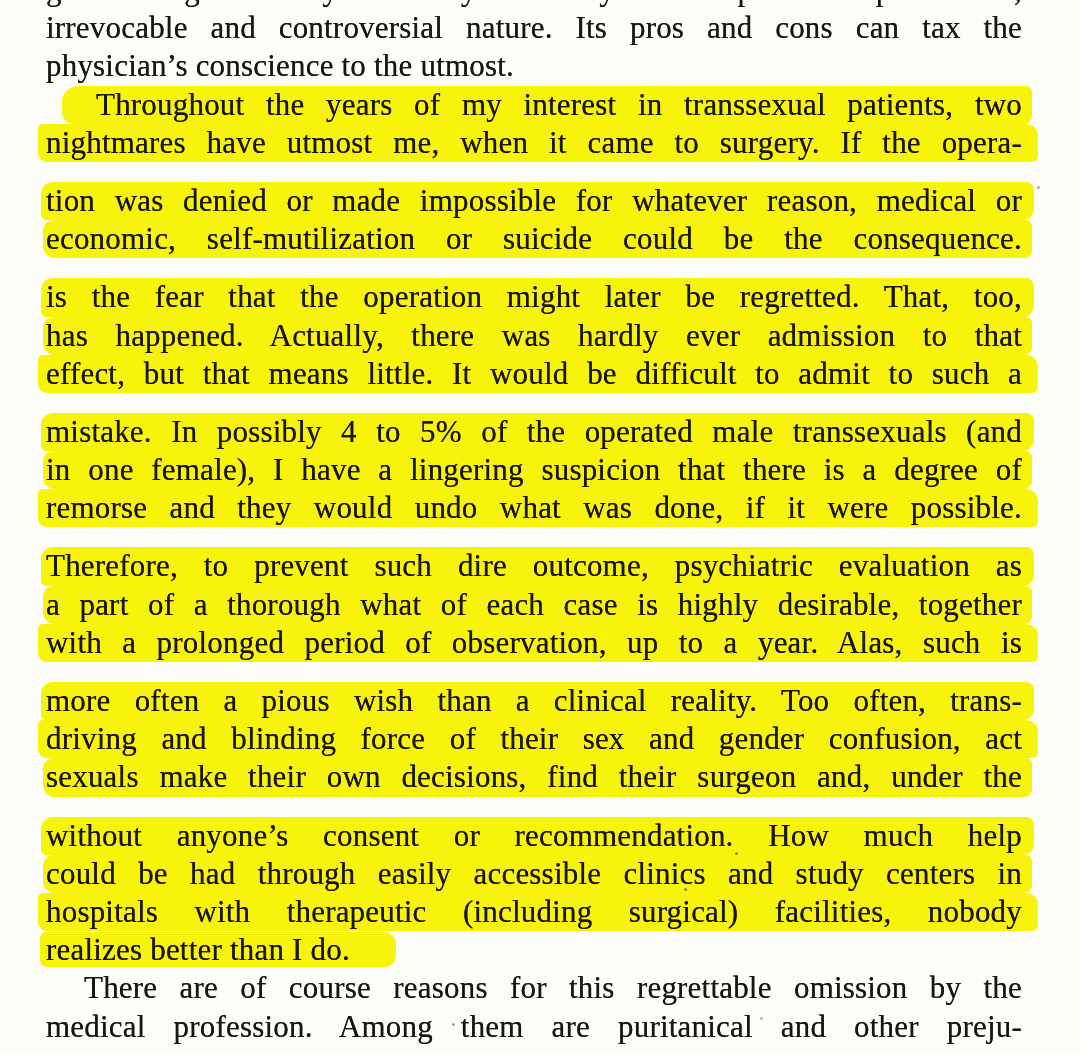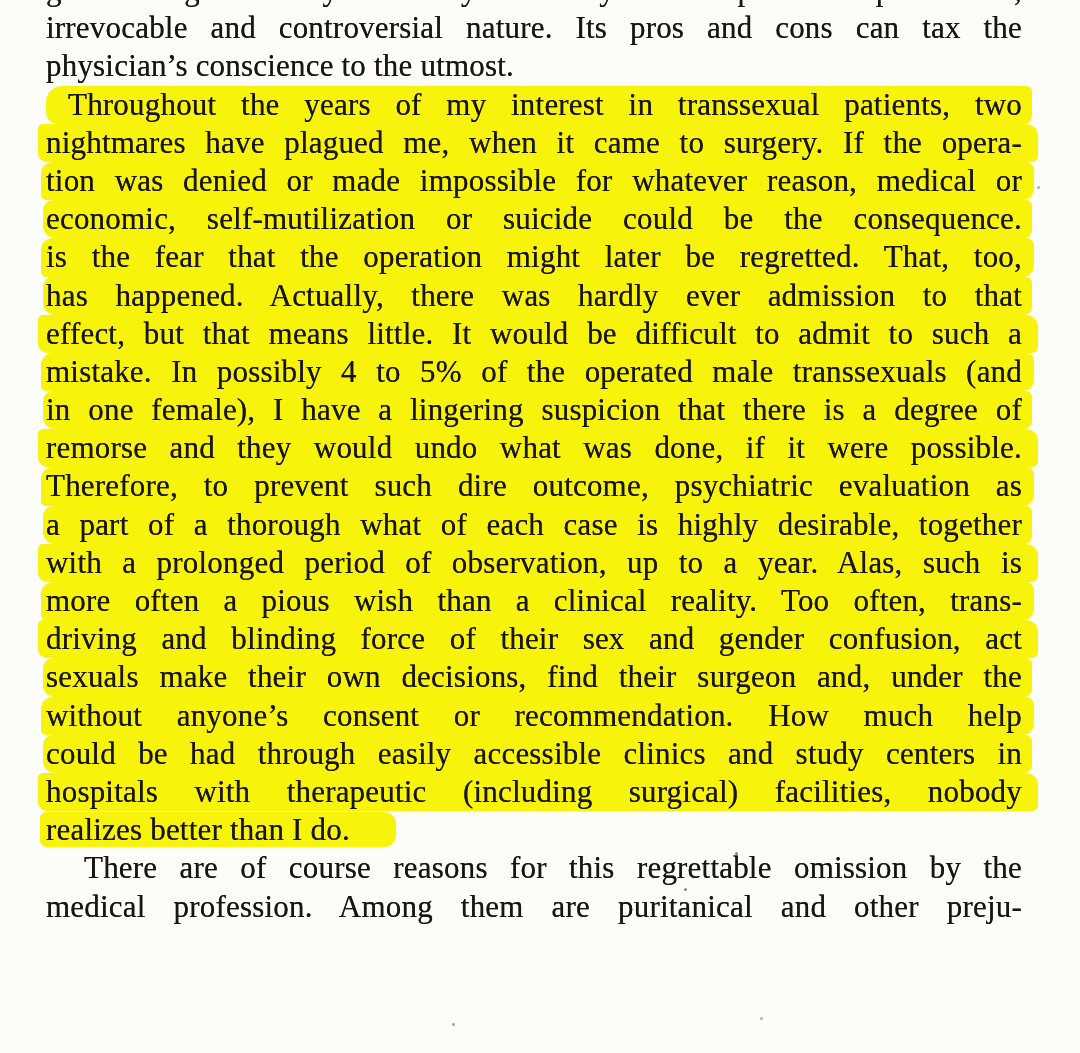--- a/index.html
+++ b/index.html
@@ -42,24 +42,24 @@
   
   .hl {
     background: var(--yellow, #f7f30a);
     margin-left: -5px;  padding-left: 5px;
     margin-right: -13px; padding-right: 13px;
     border-radius: 7px;
   }
   
   .hl.w0 { margin-left: -3px; padding-left: 3px; margin-right: -10px; padding-right: 10px; border-radius: 10px 6px 8px 12px; }
   .hl.w1 { margin-left: -8px; padding-left: 8px; margin-right: -16px; padding-right: 16px; border-radius: 5px 12px 6px 9px; }
-  .hl.w2 { margin-left: -5px; padding-left: 5px; margin-right: -12px; padding-right: 12px; border-radius: 12px 8px 11px 5px; }
+  .hl.w2 { margin-left: -5px; padding-left: 5px; margin-right: -12px; padding-right: 12px; border-radius: 12px 8px 11px 5px; margin-top: 20px; }
   
   .hl.indent {
-    margin-left: 0; padding-left: 0;
+    margin-left: 16px; padding-left: 12px;
     text-indent: 22px;
     border-top-left-radius: 16px;
   }
   
   .hl-end-span {
     background: var(--yellow, #f7f30a);
     padding: 0 46px 0 6px;
     margin-left: -6px;
     border-radius: 6px 12px 12px 7px;
     margin-top: 44px;
@@ -74,21 +74,21 @@
 </style>
 </head>
 <body style="background: rgb(252, 252, 249);">
 
 <div class="scan-page">
   <div id="text-column">
       <div class="line just">g g y y y p p ,</div>
       <div class="line just">irrevocable and controversial nature. Its pros and cons can tax the</div>
       <div class="line">physician’s conscience to the utmost.</div>
       <div class="line just indent hl w0">Throughout the years of my interest in transsexual patients, two</div>
-      <div class="line just hl w1">nightmares have plagued me, when it came to surgery. If the opera-</div>
+      <div class="line just hl w1">nightmares have utmost me, when it came to surgery. If the opera-</div>
       <div class="line just hl w2">tion was denied or made impossible for whatever reason, medical or</div>
       <div class="line just hl w0">economic, self-mutilization or suicide could be the consequence.</div>
       <div class="line just hl w2">is the fear that the operation might later be regretted. That, too,</div>
       <div class="line just hl w0">has happened. Actually, there was hardly ever admission to that</div>
       <div class="line just hl w1">effect, but that means little. It would be difficult to admit to such a</div>
       <div class="line just hl w2">mistake. In possibly 4 to 5% of the operated male transsexuals (and</div>
       <div class="line just hl w0">in one female), I have a lingering suspicion that there is a degree of</div>
       <div class="line just hl w1">remorse and they would undo what was done, if it were possible.</div>
       <div class="line just hl w2">Therefore, to prevent such dire outcome, psychiatric evaluation as</div>
       <div class="line just hl w0">a part of a thorough what of each case is highly desirable, together</div>

